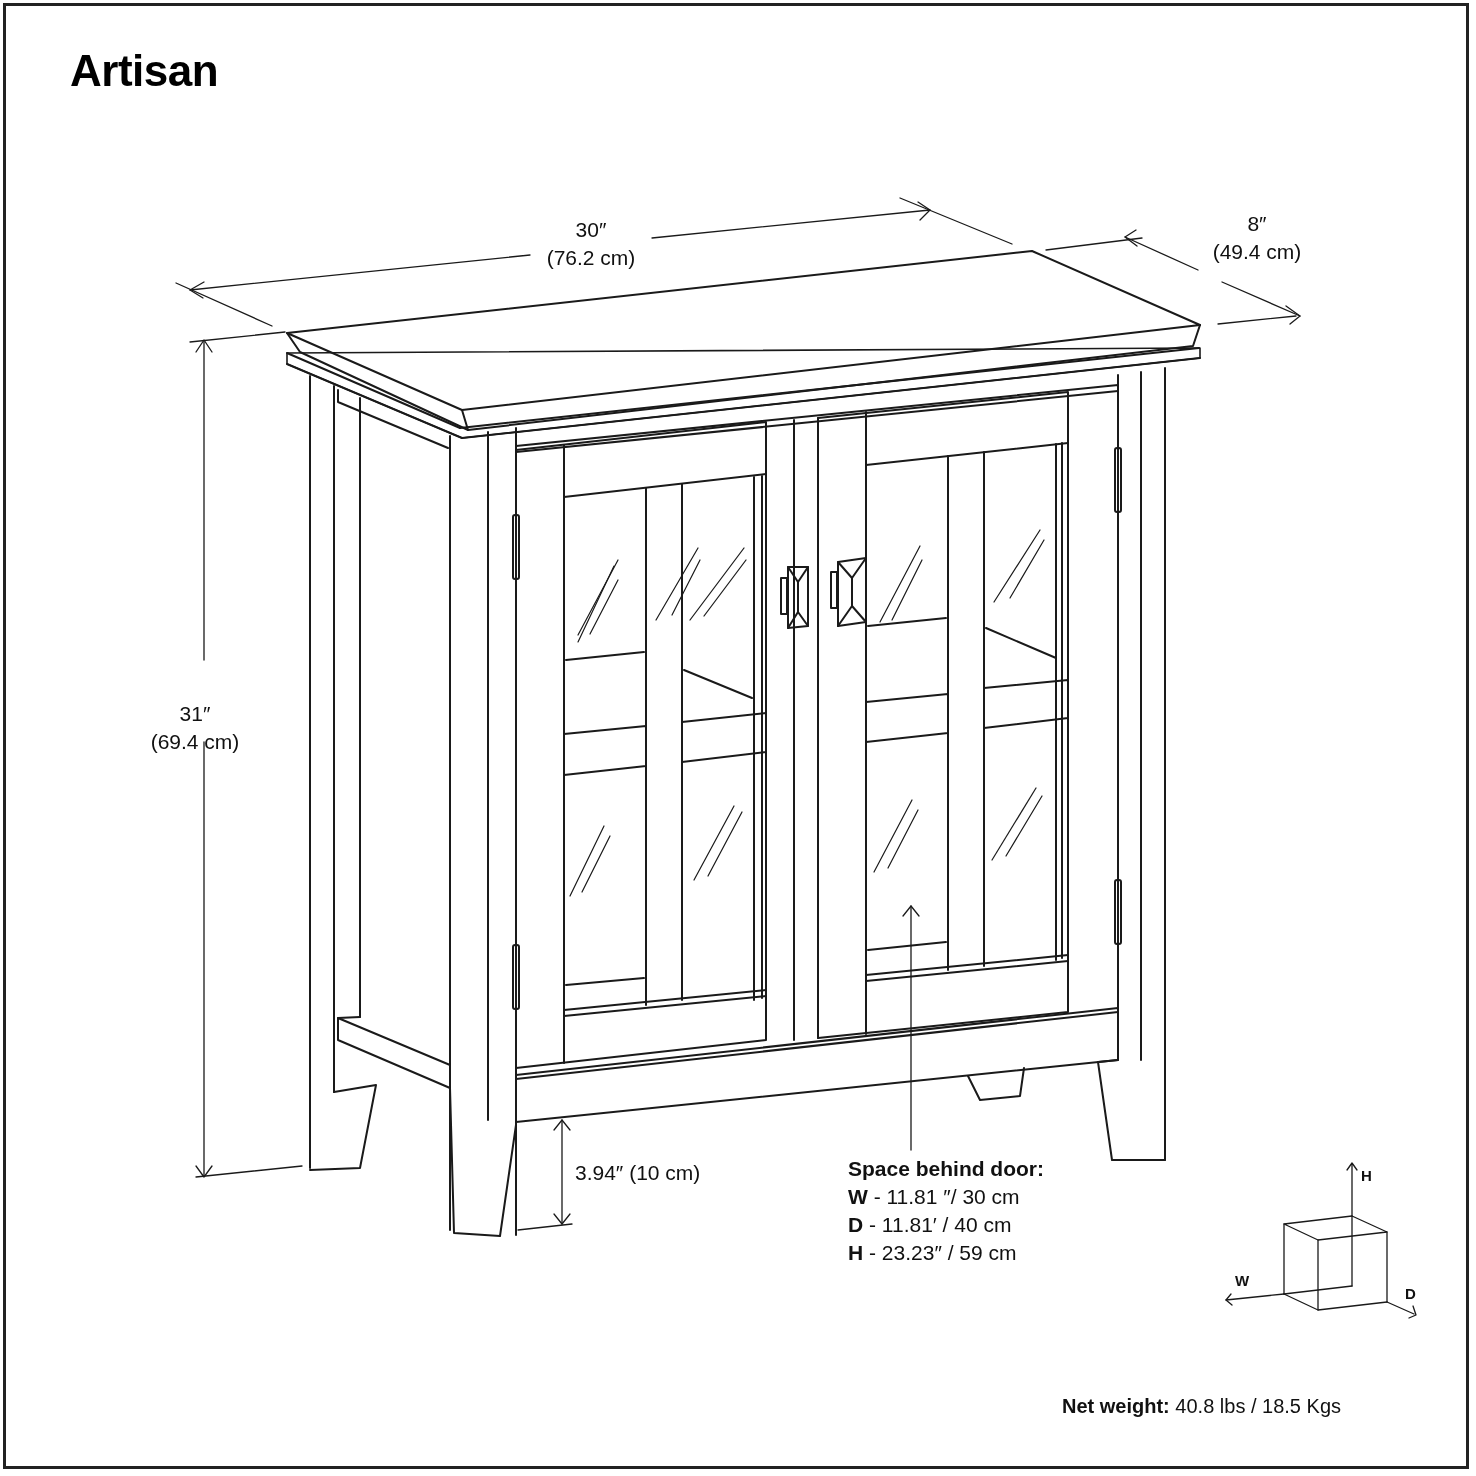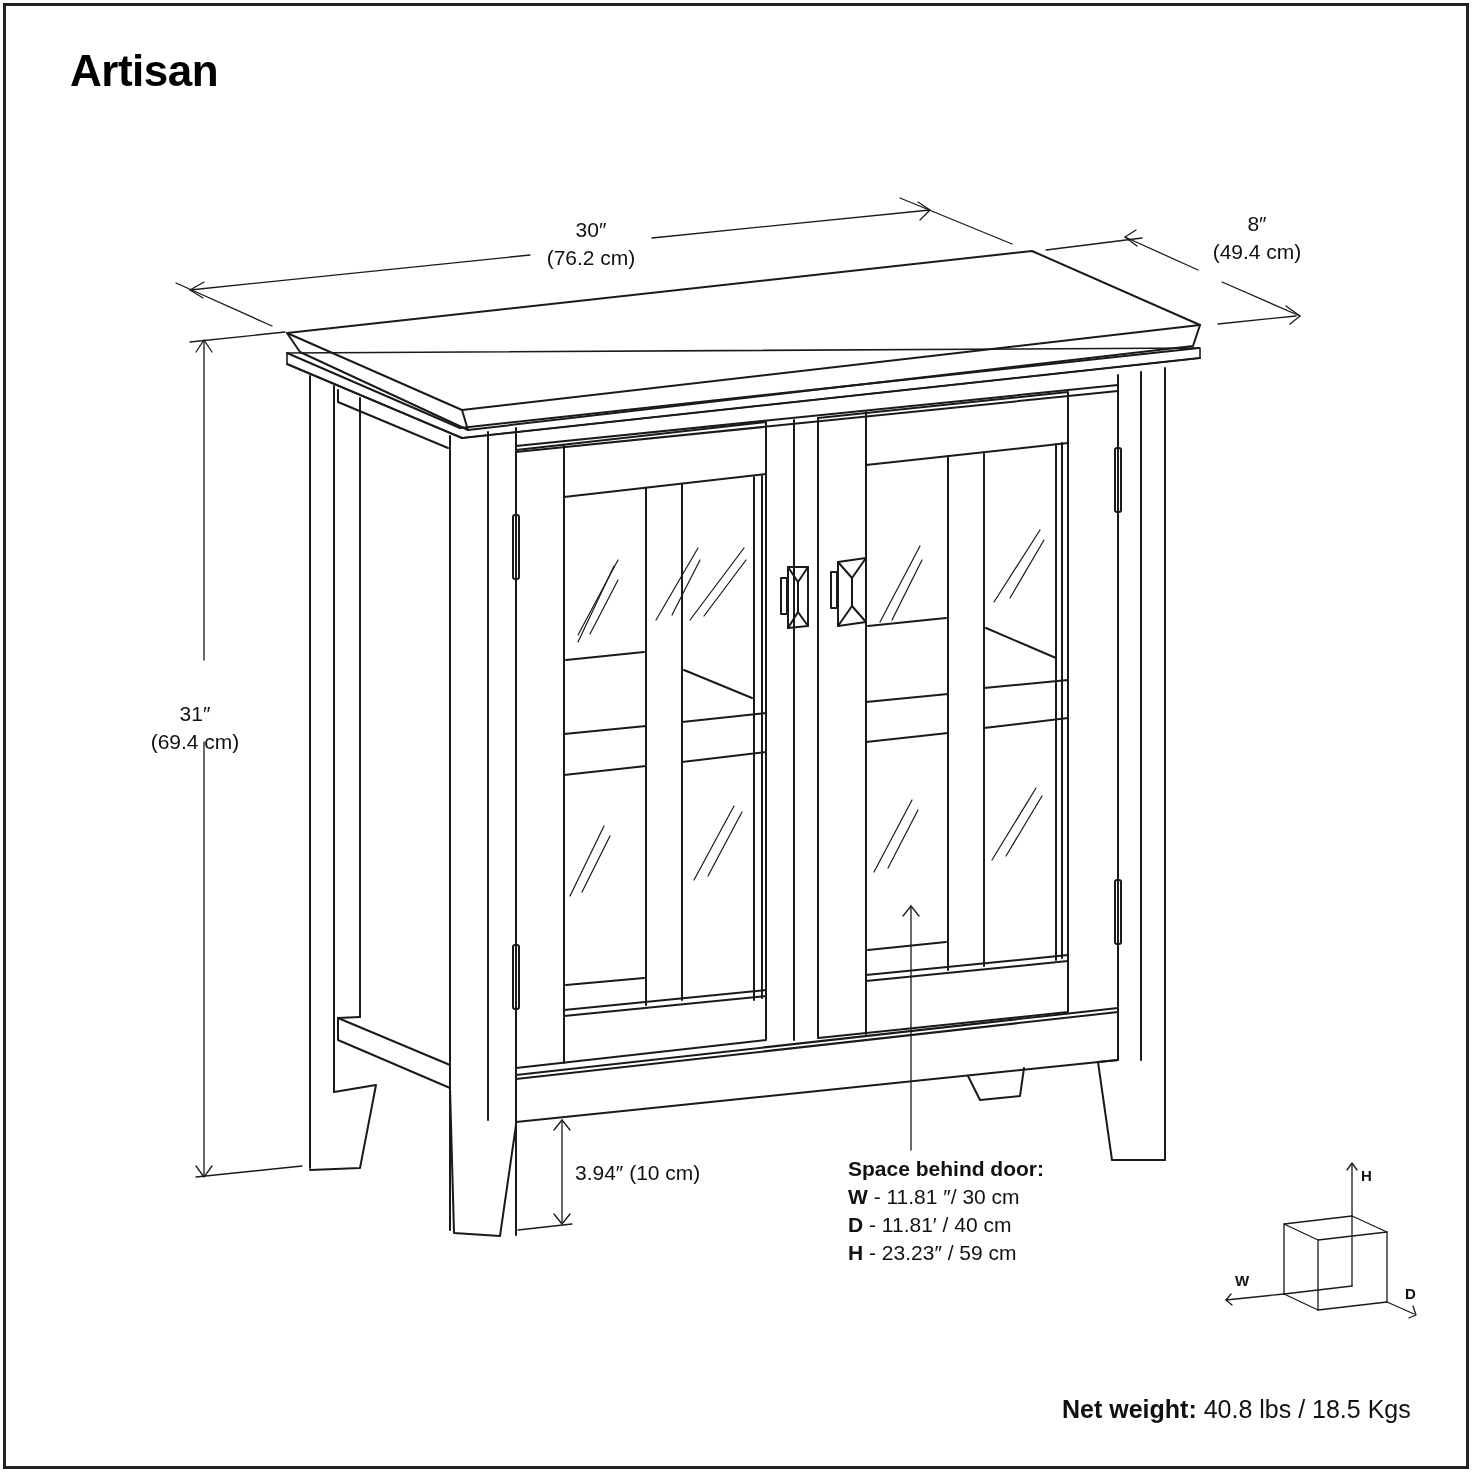--- a/index.html
+++ b/index.html
@@ -6,21 +6,21 @@
   body { width: 1476px; height: 1476px; position: relative; overflow: hidden; font-family: "Liberation Sans", "DejaVu Sans", sans-serif; color: #111; }
   .frame { position: absolute; left: 3px; top: 3px; width: 1466px; height: 1466px; border: 3px solid #222; box-sizing: border-box; }
   .title { position: absolute; left: 50px; top: 42px; font-weight: 700; font-size: 44px; line-height: 57px; color: #000000; letter-spacing: -0.5px; margin-left: 20px; }
   .title div { white-space: nowrap; }
   svg.drawing { position: absolute; left: 0; top: 0; }
   .dim { position: absolute; text-align: center; font-size: 21px; line-height: 28px; font-weight: 500; color: #111; white-space: nowrap; }
   .spec { position: absolute; left: 808px; top: 1155px; font-size: 21px; line-height: 28px; color: #111; margin-left: 40px; }
   .spec .hdr { font-weight: 700; }
   .spec .row b { font-weight: 700; }
   .axis-lbl { position: absolute; font-size: 15px; font-weight: 700; color: #111; }
-  .weight { position: absolute; left: 1062px; top: 1395px; font-size: 25px; color: #111; white-space: nowrap; }
+  .weight { position: absolute; left: 1062px; top: 1395px; font-size: 20px; color: #111; white-space: nowrap; }
   .weight b { font-weight: 700; }
 </style>
 </head>
 <body>
 
 <div class="frame"></div>
 
 <div class="title">
   <div>Artisan</div>
 </div>

